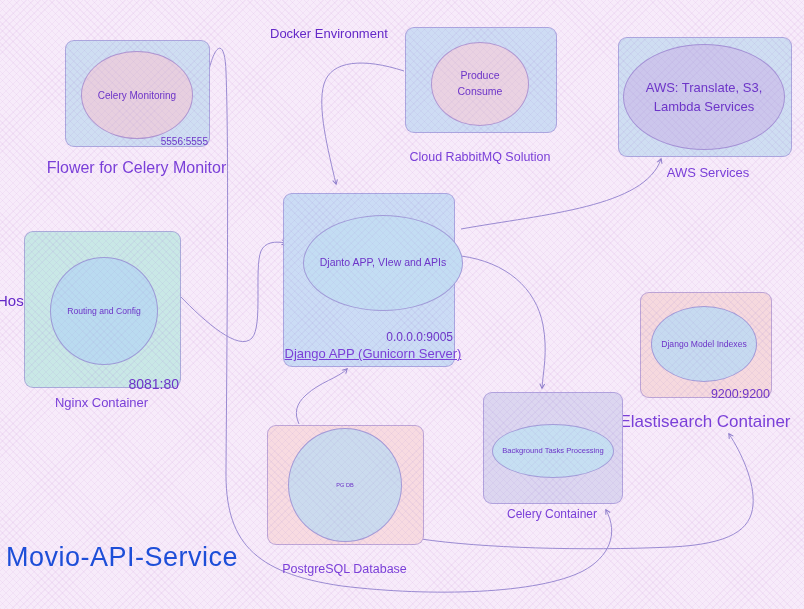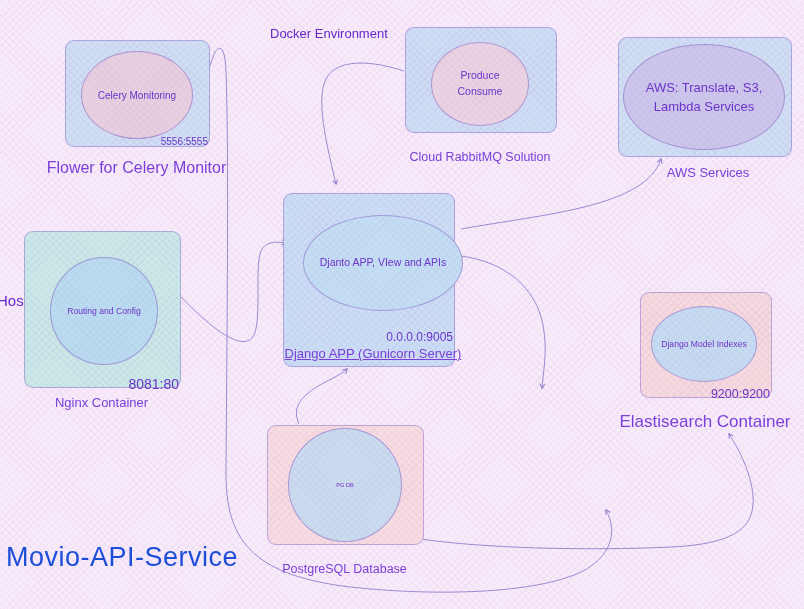--- a/index.html
+++ b/index.html
@@ -164,20 +164,27 @@
 
   <div class="node n-elastic">
     <div class="shape-box"></div>
     <div class="shape-ellipse">
       <span>Django Model Indexes</span>
     </div>
     <div class="port">9200:9200</div>
     <div class="caption">Elastisearch Container</div>
   </div>
 
+  <div class="node n-celery">
+    <div class="shape-box"></div>
+    <div class="shape-ellipse">
+      <span>Background Tasks Processing</span>
+    </div>
+    <div class="caption">Celery Container</div>
+  </div>
 
   <div class="node n-postgres">
     <div class="shape-box"></div>
     <div class="shape-ellipse">
       <span>PG DB</span>
     </div>
     <div class="caption">PostgreSQL Database</div>
   </div>
 
 </div>

